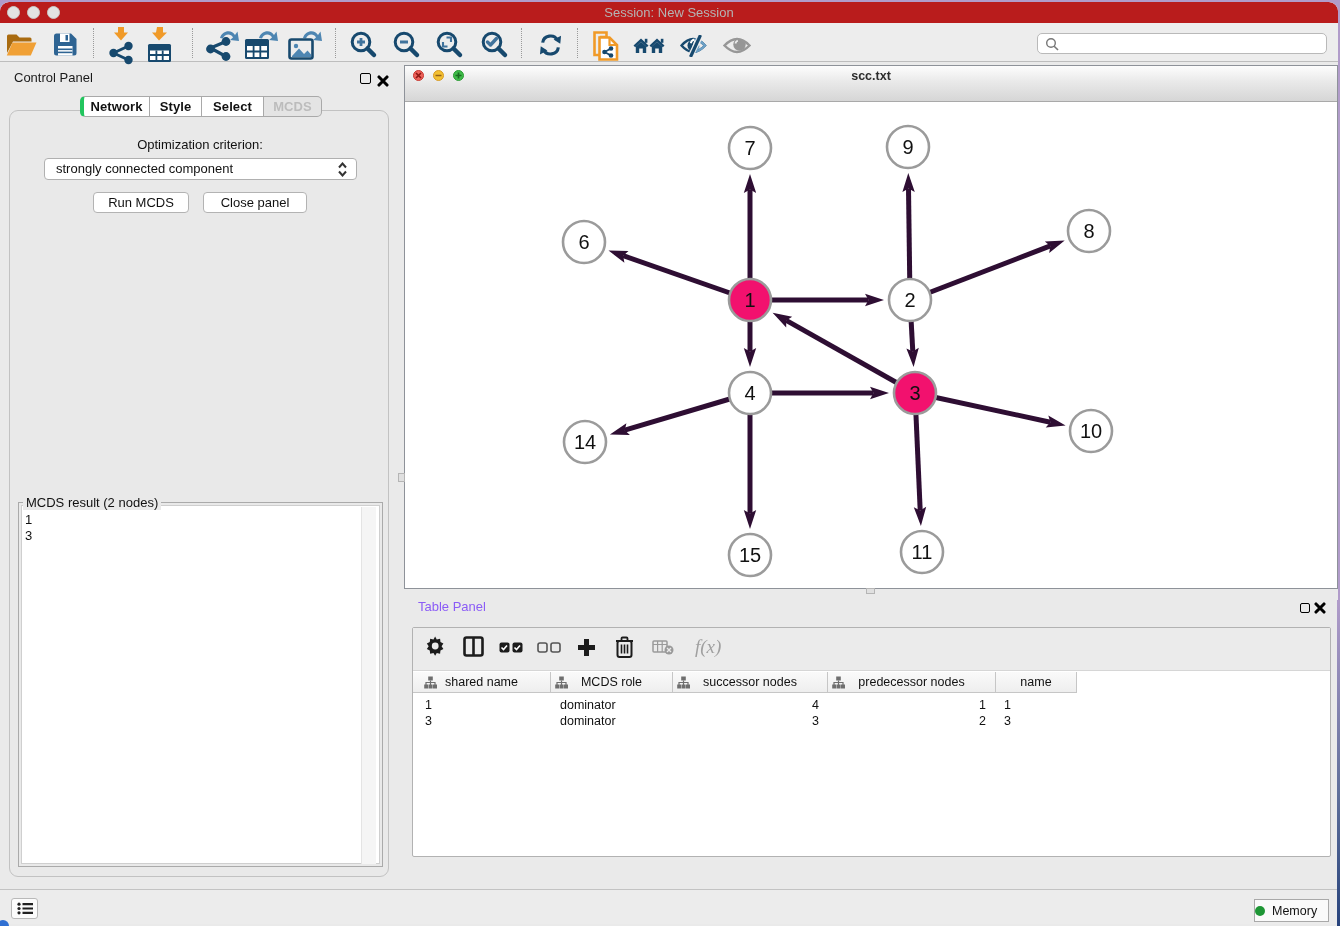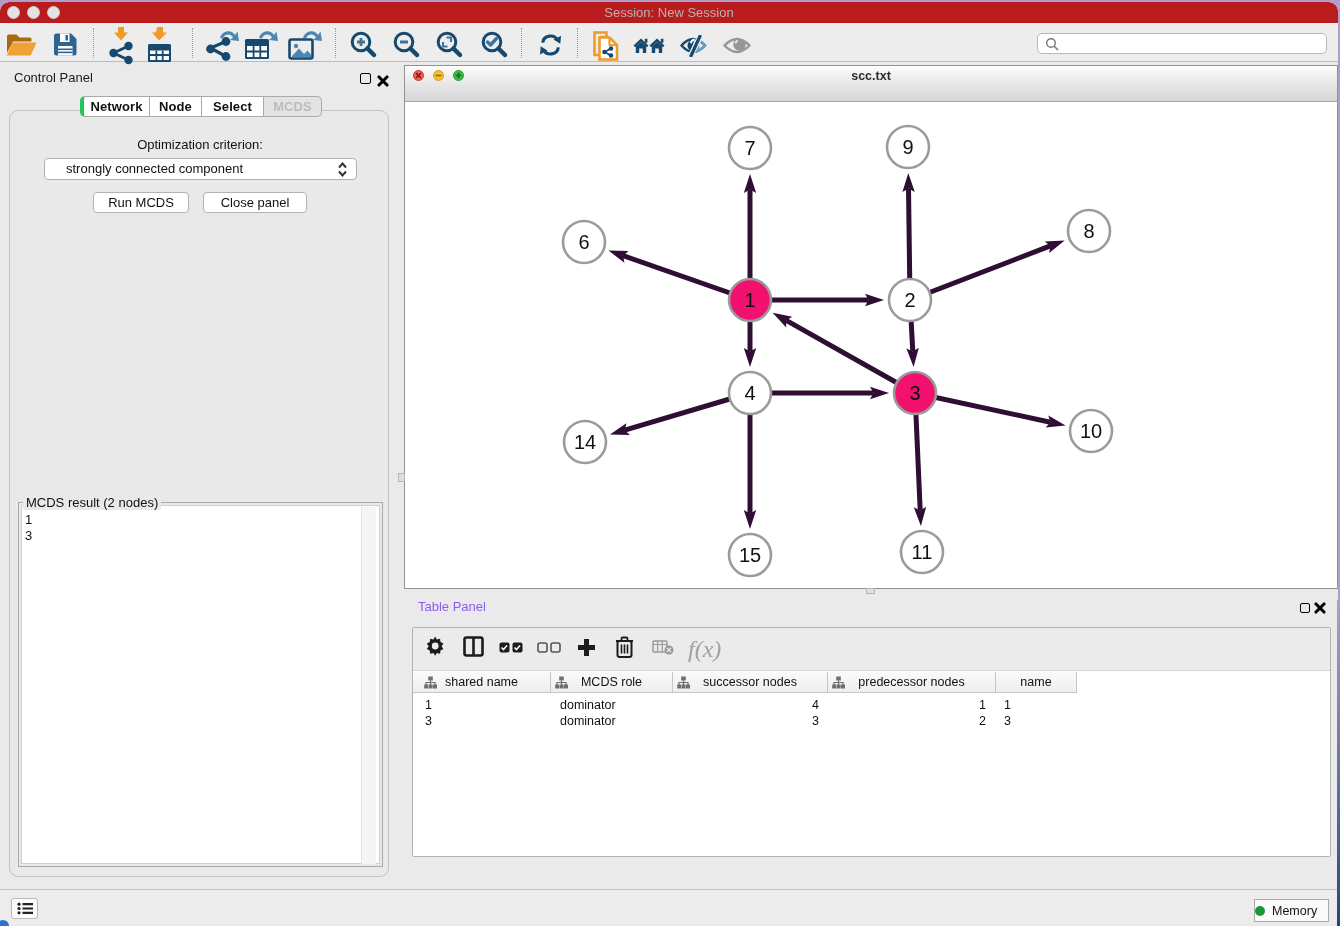--- a/index.html
+++ b/index.html
@@ -17,21 +17,21 @@
 
 #cp-title{position:absolute;left:14px;top:68px;font-size:13px;color:#1a1a1a}
 .winbtn{position:absolute;font-size:13px;color:#000}
 #cp-body{position:absolute;left:9px;top:108px;width:380px;height:767px;background:#e9e9e9;border:1px solid #c2c2c2;border-radius:9px}
 .tabs{position:absolute;display:flex;height:21px;font-size:13px}
 .tab{border:1px solid #a9a9a9;border-left:none;background:#fff;color:#111;display:flex;align-items:center;justify-content:center;font-weight:bold;letter-spacing:0.1px}
 .tab.first{border-left:4px solid #22c55e;border-radius:5px 0 0 5px}
 .tab.last{border-radius:0 5px 5px 0}
 .tab.sel{background:#e4e4e4;color:#bcbcbc}
 #opt-label{position:absolute;left:0;top:135px;width:400px;text-align:center;font-size:13px;color:#111}
-#dropdown{position:absolute;left:44px;top:156px;width:313px;height:22px;background:#fff;border:1px solid #b0b0b0;border-radius:4px;font-size:13px;color:#111;line-height:20px;padding-left:21px}
+#dropdown{position:absolute;left:44px;top:156px;width:313px;height:22px;background:#fff;border:1px solid #b0b0b0;border-radius:4px;font-size:13px;color:#111;line-height:20px;padding-left:11px}
 .btn{position:absolute;height:21px;background:#fff;border:1px solid #b3b3b3;border-radius:4px;font-size:13px;color:#111;text-align:center;line-height:19px}
 #mcds-box{position:absolute;left:18px;top:500px;width:365px;height:365px;border:1px solid #aaa}
 #mcds-legend{position:absolute;left:23px;top:493px;background:#e9e9e9;font-size:13px;color:#111;padding:0 3px}
 #mcds-white{position:absolute;left:2px;top:2px;width:359px;height:359px;background:#fff;border:1px solid #cfcfcf;font-size:13px;color:#111;padding:6px 0 0 3px;line-height:16px}
 #mcds-scroll{position:absolute;right:3px;top:1px;width:15px;height:357px;background:#f5f5f5;border-left:1px solid #e4e4e4}
 
 #netwin{position:absolute;left:404px;top:63px;width:934px;height:524px;background:#fff;border:1px solid #8e9299}
 #nettitle{position:absolute;left:0;top:0;width:100%;height:36px;background:linear-gradient(#fdfdfd,#e9e9e9 45%,#d6d6d6);border-bottom:1px solid #a9a9a9}
 #nettitle .t{position:absolute;width:100%;text-align:center;top:3px;font-size:12.5px;font-weight:bold;color:#2d2d2d}
 .mb{position:absolute;top:4px;width:11px;height:11px;border-radius:50%}.mb svg{position:absolute;left:-1px;top:-1px}
@@ -192,21 +192,21 @@
       </div>
     </div>
   <div id="cp-title">Control Panel</div>
   <div class="winbtn" style="left:360px;top:70.5px;width:11px;height:11px;border:1.5px solid #000;border-radius:2px"></div>
   <svg class="abs" style="left:377px;top:73px" width="12" height="12" viewBox="0 0 12 12">
       <path d="M2 2 L10 10 M10 2 L2 10" stroke="#000" stroke-width="3.1" stroke-linecap="round"></path>
     </svg>
   <div id="cp-body"></div>
   <div class="tabs" style="left:80px;top:94px">
     <div class="tab first" style="width:70px">Network</div>
-    <div class="tab" style="width:52px">Node</div>
+    <div class="tab" style="width:52px">Style</div>
     <div class="tab" style="width:62px">Select</div>
     <div class="tab sel last" style="width:58px">MCDS</div>
   </div>
   <div id="opt-label">Optimization criterion:</div>
   <div id="dropdown">strongly connected component
     <svg width="11" height="15" style="position:absolute;right:8px;top:3px" viewBox="0 0 11 15">
         <path d="M2 5.5 L5.5 1.5 L9 5.5 M2 9.5 L5.5 13.5 L9 9.5" fill="none" stroke="#333" stroke-width="2"></path>
       </svg>
   </div>
   <div class="btn" style="left:93px;top:190px;width:96px">Run MCDS</div>
@@ -341,21 +341,21 @@
           <path d="M1 5 H18" stroke="#1c1c1c" stroke-width="2"></path>
           <path d="M6.5 4.5 V2.5 Q6.5 1.5 7.5 1.5 H11.5 Q12.5 1.5 12.5 2.5 V4.5" fill="none" stroke="#1c1c1c" stroke-width="1.8"></path>
           <path d="M6.5 8.5 V17.5 M9.5 8.5 V17.5 M12.5 8.5 V17.5" stroke="#1c1c1c" stroke-width="1.6"></path>
         </svg>
         <svg class="abs" style="left:239px;top:11px" width="22" height="16" viewBox="0 0 22 16">
           <rect x="1" y="2" width="14" height="11" rx="1" fill="none" stroke="#9a9a9a" stroke-width="1.5"></rect>
           <path d="M1 5.5 H15 M5.6 2 V13 M10.2 2 V13" stroke="#9a9a9a" stroke-width="1.2"></path>
           <circle cx="17" cy="11" r="4.5" fill="#9a9a9a"></circle>
           <path d="M15 9 L19 13 M19 9 L15 13" stroke="#ebebeb" stroke-width="1.3"></path>
         </svg>
-        <div class="abs" style="left:275px;top:8px;font-family:'Liberation Serif',serif;font-style:italic;font-size:24px;color:#a0a0a0">f(x)</div>
+        <div class="abs" style="left:282px;top:8px;font-family:'Liberation Serif',serif;font-style:italic;font-size:19px;color:#a0a0a0">f(x)</div>
       </div>
       <div class="th-row">
         <div class="th" style="width:138px">
           <svg width="13" height="13" viewBox="0 0 13 13">
             <rect x="4.2" y="0.5" width="4.6" height="4" fill="#6e6e6e"></rect>
             <path d="M6.5 4.5 V6.5 M2 9 V6.5 H11 V9 M6.5 6.5 V9" stroke="#6e6e6e" stroke-width="1.2" fill="none"></path>
             <rect x="0.2" y="8.5" width="4" height="4" fill="#6e6e6e"></rect>
             <rect x="4.6" y="8.5" width="4" height="4" fill="#6e6e6e"></rect>
             <rect x="9" y="8.5" width="4" height="4" fill="#6e6e6e"></rect>
           </svg>

